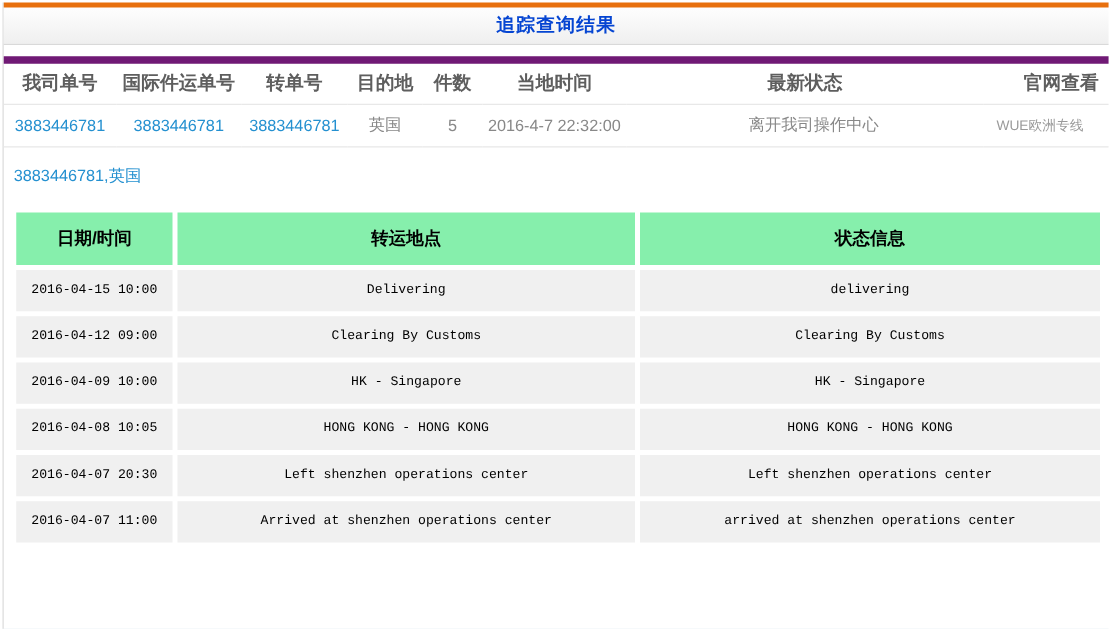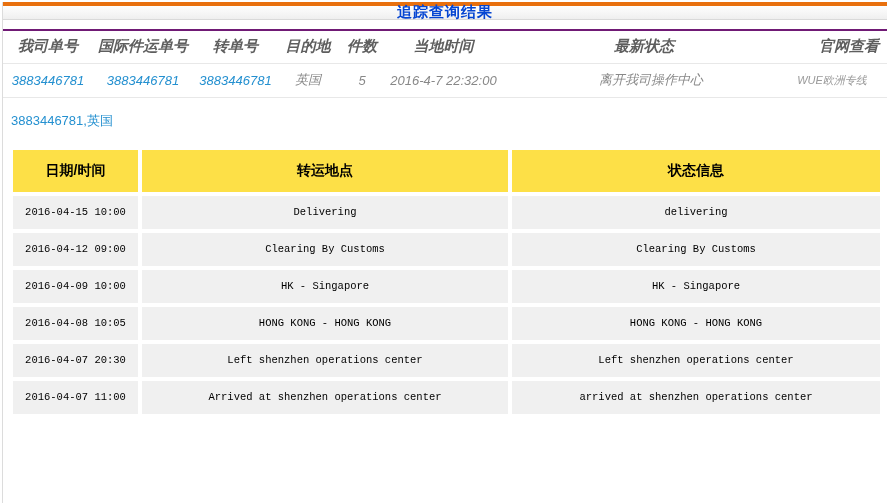--- a/index.html
+++ b/index.html
@@ -12,31 +12,31 @@
     margin-left: 2px; width: 885px; height: 502px;
     border-left: 1px solid #dcdcdc;
     border-bottom: 1px solid #cfdde6;
   }
 
   
   .title-box {
     margin-top: 2px;
     border-top: 4px solid #e8700e;
     border-bottom: 1px solid #d9d9d9;
-    height: 18px;
+    height: 34px;
     background: linear-gradient(#fefefe, #efefef);
     display: flex; align-items: center; justify-content: center;
   }
   .title-box .title {
     color: #0545d2; font-size: 15px; font-weight: bold;
     letter-spacing: 1px;
   }
 
   
-  .summary { margin-top: 9px; border-top: 2px solid #701a75; font-style: italic; }
+  .summary { margin-top: 9px; border-top: 6px solid #701a75; }
   table.summary-table {
     width: 100%; border-collapse: collapse; table-layout: fixed;
   }
   table.summary-table col.c1 { width: 90px; }
   table.summary-table col.c2 { width: 100px; }
   table.summary-table col.c3 { width: 85px; }
   table.summary-table col.c4 { width: 60px; }
   table.summary-table col.c5 { width: 48px; }
   table.summary-table col.c6 { width: 115px; }
   table.summary-table col.c8 { width: 100px; }
@@ -63,21 +63,21 @@
   
   table.detail-table {
     margin: 16px 0 0 6px;
     border-collapse: separate; border-spacing: 4px;
     table-layout: fixed; width: 871px;
   }
   table.detail-table col.d1 { width: 125px; }
   table.detail-table col.d2 { width: 366px; }
   table.detail-table col.d3 { width: 368px; }
   table.detail-table th {
-    background: #fde047; height: 33px; padding: 12px;
+    background: #86efac; height: 33px; padding: 12px;
     font-size: 14px; font-weight: bold; color: #000; text-align: center;
     white-space: nowrap;
   }
   table.detail-table td {
     background: #f0f0f0; height: 33px; padding: 0;
     font-family: "Liberation Mono", "DejaVu Sans Mono", monospace;
     font-size: 10.5px; color: #000; text-align: center;
     white-space: nowrap; overflow: hidden;
   }
 </style>

